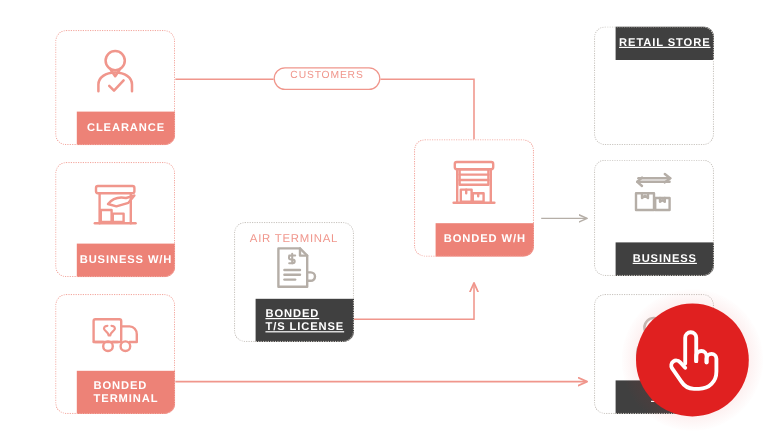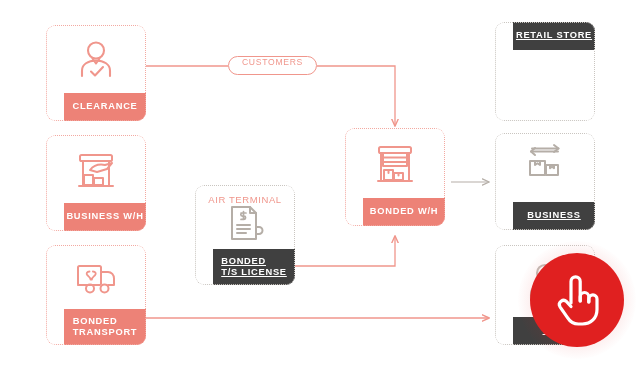--- a/index.html
+++ b/index.html
@@ -76,21 +76,21 @@
   #card-clearance        { left: 46px;  top: 25px;  width: 100px; height: 96px; }
   #card-clearance .footer{ height: 28px; }
   #card-airline          { left: 46px;  top: 135px; width: 100px; height: 96px; }
   #card-airline .footer  { height: 28px; }
   #card-bonded-transport { left: 46px;  top: 245px; width: 100px; height: 100px; }
   #card-bonded-transport .footer { height: 36px; }
 
   #card-air-terminal     { left: 195px; top: 185px; width: 100px; height: 100px; }
   #card-air-terminal .footer { height: 36px; }
 
-  #card-bonded-wh        { left: 345px; top: 128px; width: 100px; height: 98px; }
+  #card-bonded-wh        { left: 345px; top: 116px; width: 100px; height: 98px; }
   #card-bonded-wh .footer{ height: 28px; }
 
   #card-retail-store     { left: 495px; top: 22px;  width: 100px; height: 99px; }
   #card-retail-store .footer { height: 28px; }
   #card-business         { left: 495px; top: 133px; width: 100px; height: 97px; gap: 20px; }
   #card-business .footer { height: 28px; }
   #card-consumer         { left: 495px; top: 245px; width: 100px; height: 100px; }
   #card-consumer .footer { height: 28px; }
 
   
@@ -206,21 +206,21 @@
           <path d="M21 24 h4"></path>
           <circle cx="17" cy="27.5" r="4"></circle>
           <circle cx="31.5" cy="27.5" r="4"></circle>
           <path d="M16.5 10.5 c-2.6 0 -3.6 2 -2.2 3.6 c1 1.2 3.2 2.2 3.2 4.4 h1.4 c0 -2.2 2.2 -3.2 3.2 -4.4 c1.4 -1.6 0.4 -3.6 -2.2 -3.6" stroke-width="1.8"></path>
         </svg>
       </div>
     </div>
     <div class="footer">
       <span>
         <span>BONDED</span><br>
-        <span>TRANSPORT</span>
+        <span>TERMINAL</span>
       </span>
     </div>
   </div>
 
   <div class="card gray" id="card-air-terminal">
     <div class="frame"></div>
     <div class="body">
       <div class="toplabel">AIR TERMINAL</div>
       <div class="icon" style="margin-top:10px">
         <svg width="42" height="42" viewBox="0 0 42 42" fill="none" stroke="#B5AEA7" stroke-width="2" stroke-linecap="round" stroke-linejoin="round">

